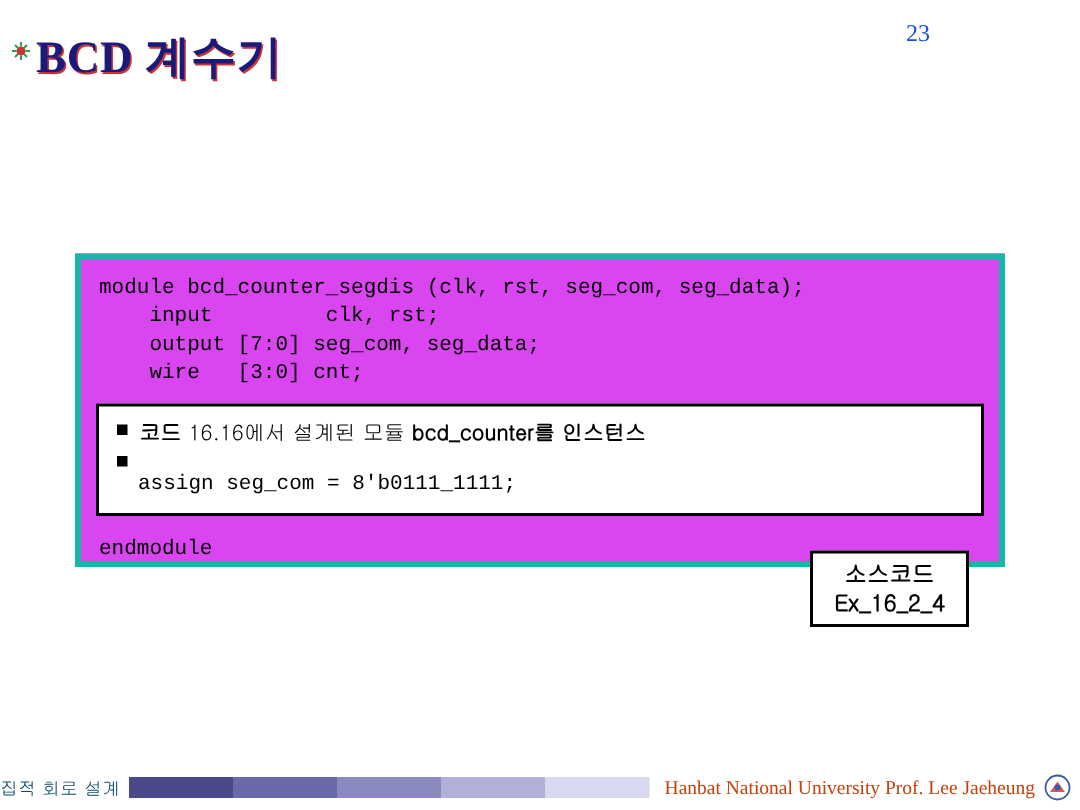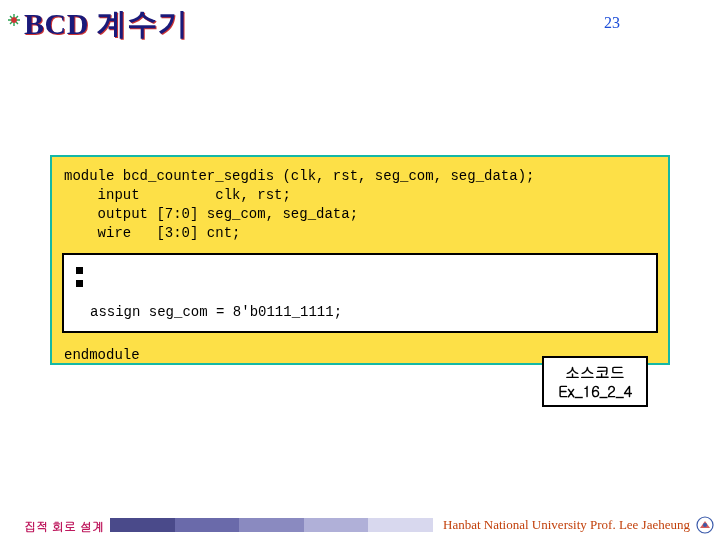--- a/index.html
+++ b/index.html
@@ -7,21 +7,21 @@
     width: 720px;
     height: 540px;
     background: #ffffff;
     font-family: "Times New Roman", serif;
     position: relative;
     overflow: hidden;
   }
   .header {
     display: flex;
     align-items: flex-start;
-    padding: 4px 10px 0 6px;
+    padding: 18px 10px 0 6px;
   }
   .bullet-icon {
     width: 16px;
     height: 16px;
     margin-top: 8px;
     margin-right: 2px;
     flex-shrink: 0;
   }
   .title {
     font-size: 30px;
@@ -33,22 +33,22 @@
   .page-num {
     position: absolute;
     right: 100px;
     top: 14px;
     font-size: 16px;
     color: #1d4ed8;
     font-family: "Times New Roman", serif;
   }
   .code-outer {
     margin: 110px 50px 0 50px;
-    border: 2px solid #14b8a6;
-    background: #fde047;
+    border: 4px solid #14b8a6;
+    background: #d946ef;
     position: relative;
   }
   .code-block {
     padding: 10px 12px 4px 12px;
     font-family: "Courier New", monospace;
     font-size: 14px;
     line-height: 1.35;
     white-space: pre;
     color: #000;
   }
@@ -69,21 +69,21 @@
     width: 7px;
     height: 7px;
     background: #000;
     margin: 6px 8px 0 4px;
     flex-shrink: 0;
   }
   .inner-text b { font-weight: bold; }
   .inner-assign {
     font-family: "Courier New", monospace;
     font-size: 14px;
-    margin-top: 15px;
+    margin-top: 2px;
     padding-left: 18px;
   }
   .code-end {
     padding: 6px 12px 0 12px;
     font-family: "Courier New", monospace;
     font-size: 14px;
   }
   .src-label {
     position: absolute;
     right: 20px;
@@ -103,23 +103,23 @@
     bottom: 4px;
     left: 0;
     right: 0;
     height: 22px;
     display: flex;
     align-items: center;
   }
   .footer-left {
     font-family: "Malgun Gothic", "Gulim", sans-serif;
     font-size: 12px;
-    font-weight: bold;
-    color: #be185d;
-    padding: 0 6px 0 24px;
+    font-weight: normal;
+    color: #0c4a6e;
+    padding: 0 6px 0 0;
     white-space: nowrap;
   }
   .footer-bar {
     flex: 1;
     height: 14px;
     background: linear-gradient(to right,
       #4a4a8a 0%, #4a4a8a 20%,
       #6a6aaa 20%, #6a6aaa 40%,
       #8a8ac0 40%, #8a8ac0 60%,
       #b0b0d8 60%, #b0b0d8 80%,
@@ -155,20 +155,23 @@
 
 <div class="code-outer">
   <div class="code-block">module bcd_counter_segdis (clk, rst, seg_com, seg_data);
     input         clk, rst;
     output [7:0] seg_com, seg_data;
     wire   [3:0] cnt;</div>
 
   <div class="inner-box">
     <div class="inner-row">
       <span class="sq-bullet"></span>
+      <span class="inner-text">
+        <b>코드 </b><span>16.16에서 설계된 모듈 </span><b>bcd_counter</b><b>를 인스턴스</b>
+      </span>
     </div>
     <div class="inner-row">
       <span class="sq-bullet"></span>
     </div>
     <div class="inner-assign">assign seg_com = 8'b0111_1111;</div>
   </div>
 
   <div class="code-end">endmodule</div>
 
   <div class="src-label">

